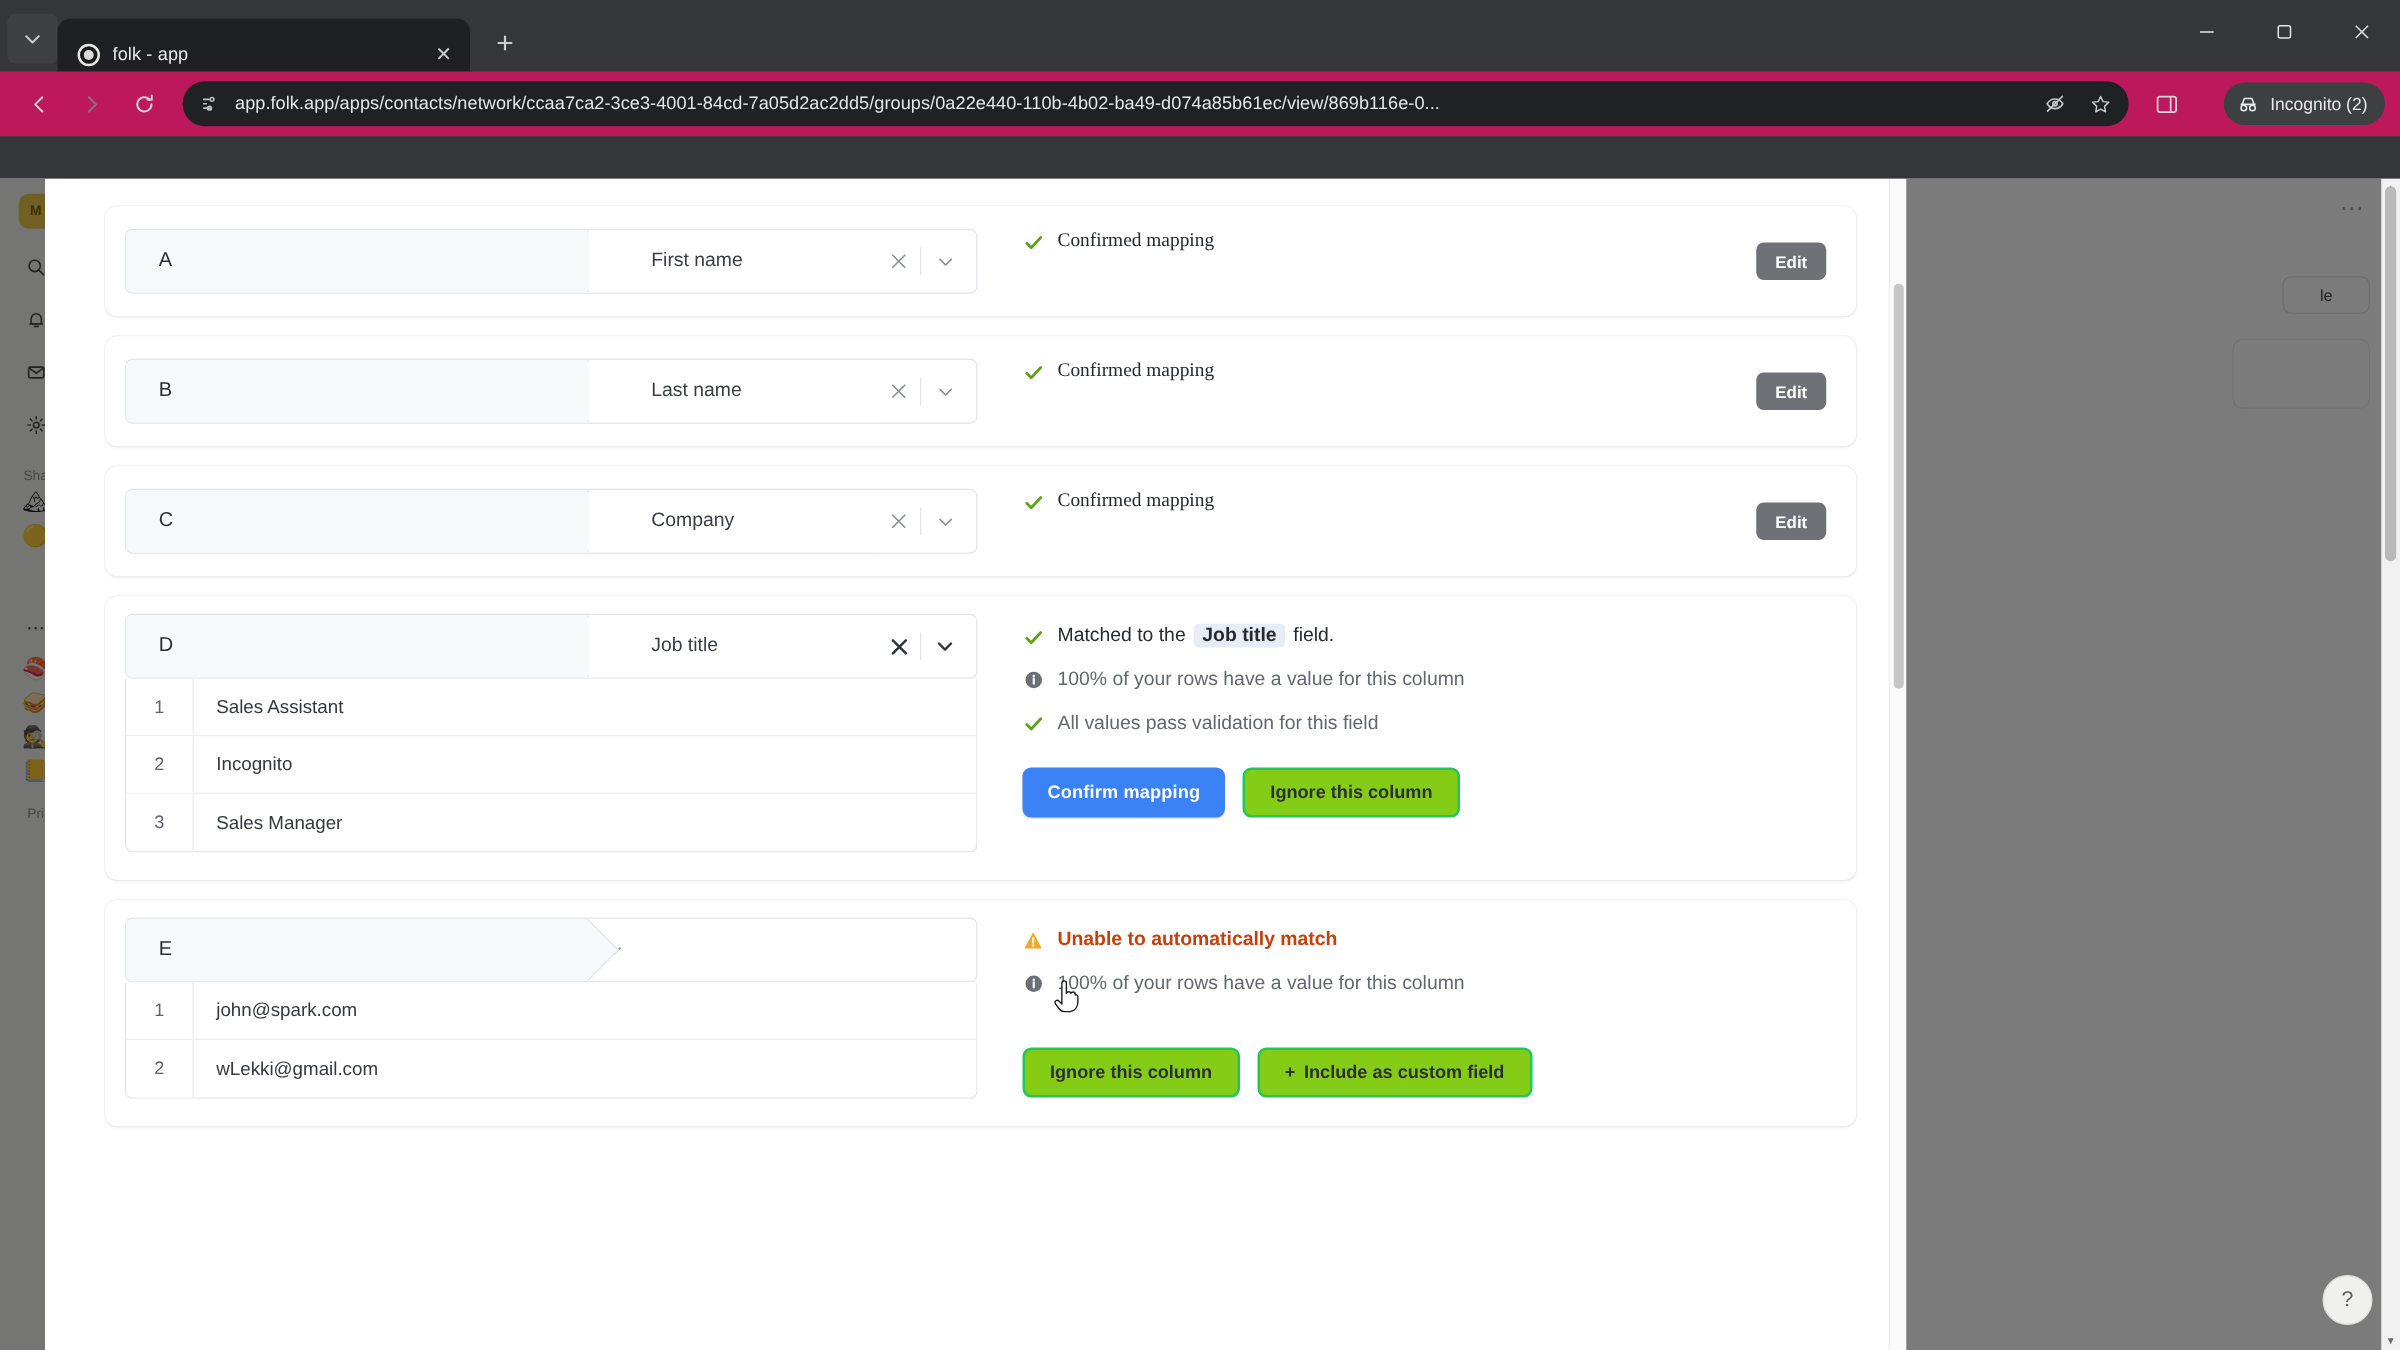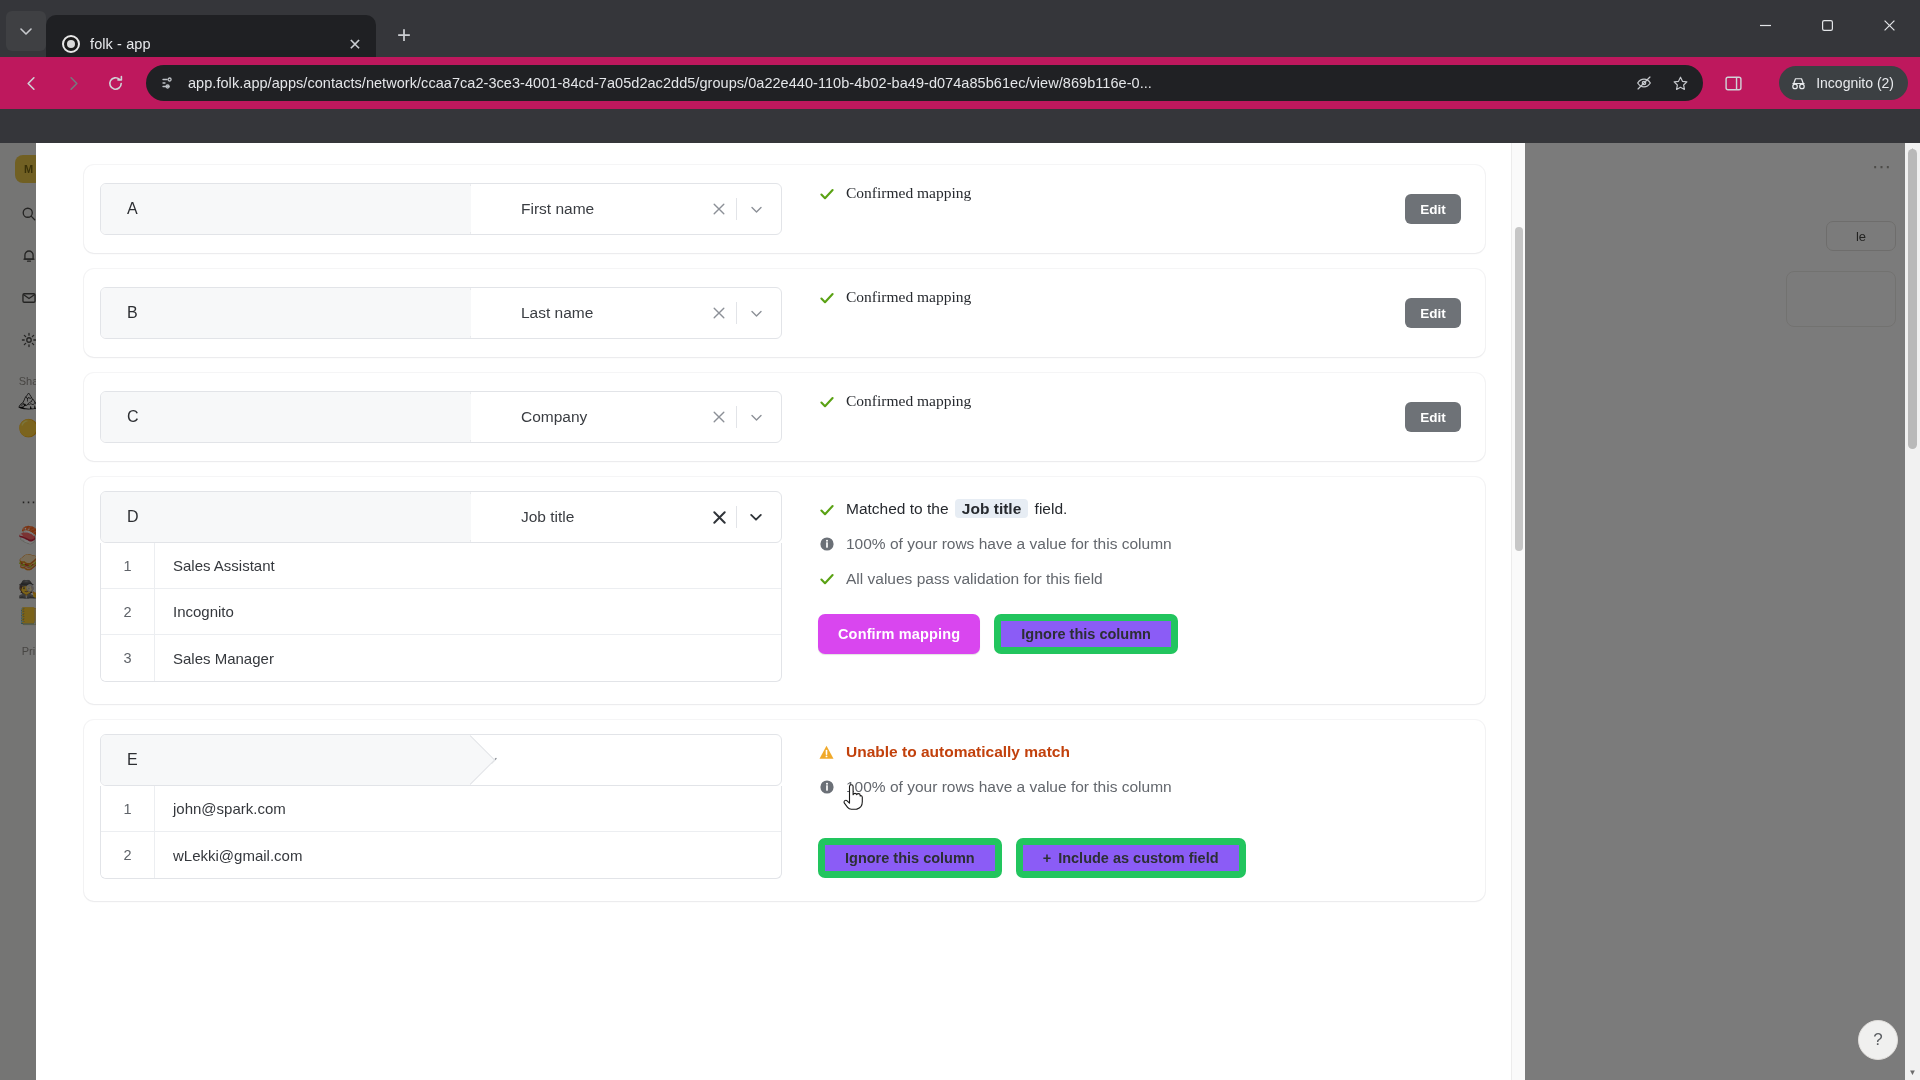--- a/index.html
+++ b/index.html
@@ -209,25 +209,25 @@
     background:#e7edf4; border-radius:4px; padding:1px 7px; color:#26292e;
     font-weight:600; margin:0 2px;
   }
 
   .btn-row { display:flex; gap:14px; margin-top:10px; }
   .btn {
     height:40px; border-radius:7px; display:flex; align-items:center;
     justify-content:center; font-size:14.5px; padding:0 20px; white-space:nowrap;
   }
   .btn-primary {
-    background:#d946ef; color:#ffffff; font-weight:700; letter-spacing:.15px;
+    background:#3b82f6; color:#ffffff; font-weight:700; letter-spacing:.15px;
     box-shadow:0 1px 1px rgba(0,0,0,.12);
   }
   .btn-ghost {
-    background:#8b5cf6; color:#2c2f34; border:7px solid #22c55e; font-weight:600;
+    background:#84cc16; color:#2c2f34; border:2px solid #22c55e; font-weight:600;
   }
 
   .edit-btn {
     position:absolute; right:24px; top:50%; transform:translateY(-50%);
     height:30px; min-width:56px; border-radius:6px; background:#6e7277;
     color:#ffffff; font-size:13.5px; font-weight:700;
     display:flex; align-items:center; justify-content:center; padding:0 14px;
   }
 
   

